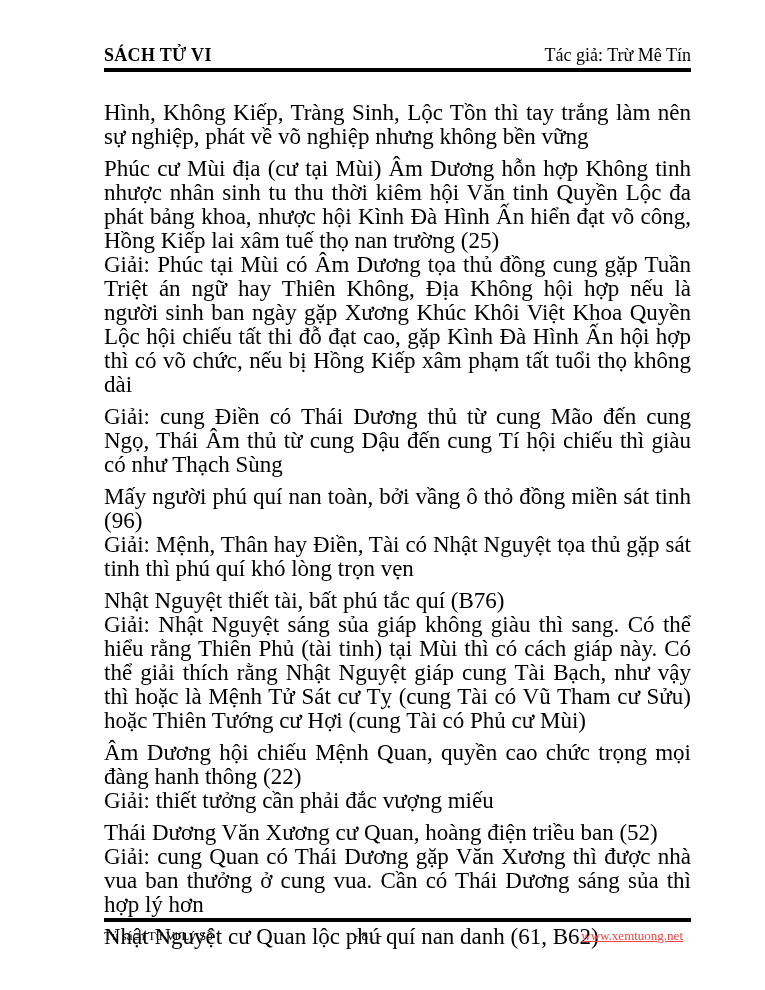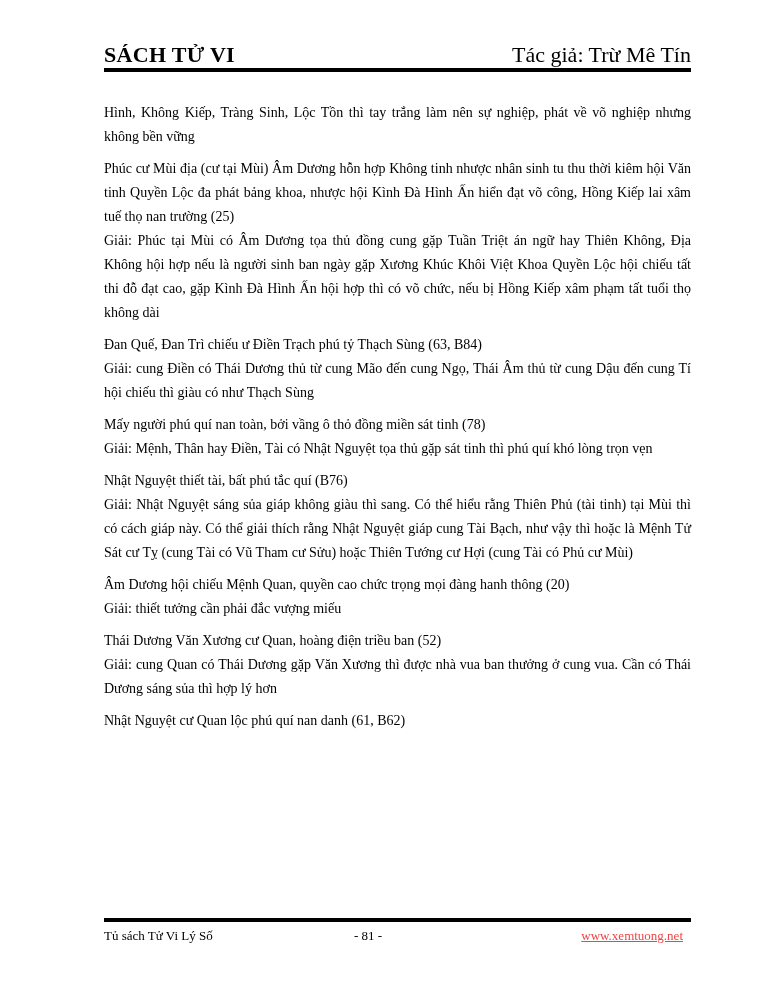--- a/index.html
+++ b/index.html
@@ -18,21 +18,21 @@
   }
   
   .header {
     position: absolute;
     left: 104px;
     width: 587px;
     top: 44px;
     display: flex;
     justify-content: space-between;
     align-items: baseline;
-    font-size: 22px;
+    font-size: 18px;
     line-height: 22px;
     padding-bottom: 2px;
   }
   .header-left {
     font-weight: bold;
     letter-spacing: 0.3px;
   }
   .header-rule {
     position: absolute;
     left: 104px;
@@ -40,21 +40,21 @@
     top: 68px;
     height: 4px;
     background: #000000;
   }
   
   .content {
     position: absolute;
     left: 104px;
     width: 587px;
     top: 101px;
-    font-size: 14px;
+    font-size: 23px;
     line-height: 24px;
     text-align: justify;
   }
   .content p { margin: 0; }
   .block { margin-top: 8px; }
   .block:first-child { margin-top: 0; }
   .giai { margin-top: 3px; }
   
   .footer-rule {
     position: absolute;
@@ -103,36 +103,35 @@
     <div class="block">
       <p class="quote">Hình, Không Kiếp, Tràng Sinh, Lộc Tồn thì tay trắng làm nên sự nghiệp, phát về võ nghiệp nhưng không bền vững</p>
     </div>
 
     <div class="block">
       <p class="quote">Phúc cư Mùi địa (cư tại Mùi) Âm Dương hỗn hợp Không tinh nhược nhân sinh tu thu thời kiêm hội Văn tinh Quyền Lộc đa phát bảng khoa, nhược hội Kình Đà Hình Ấn hiển đạt võ công, Hồng Kiếp lai xâm tuế thọ nan trường  (25)</p>
       <p class="giai">Giải: Phúc tại Mùi có Âm Dương tọa thủ đồng cung gặp Tuần Triệt án ngữ hay Thiên Không, Địa Không hội hợp nếu là người sinh ban ngày gặp Xương Khúc Khôi Việt Khoa Quyền Lộc hội chiếu tất thi đỗ đạt cao, gặp Kình Đà Hình Ấn hội hợp thì có võ chức, nếu bị Hồng Kiếp xâm phạm tất tuổi thọ không dài</p>
     </div>
 
     <div class="block">
-      <p class="quote">Đan Quế, Đan Trì chiếu ư Điền Trạch phú tỷ Thạch Sùng  (63, B84)</p>
       <p class="giai">Giải: cung Điền có Thái Dương thủ từ cung Mão đến cung Ngọ, Thái Âm thủ từ cung Dậu đến cung Tí hội chiếu thì giàu có như Thạch Sùng</p>
     </div>
 
     <div class="block">
-      <p class="quote">Mấy người phú quí nan toàn, bởi vầng ô thỏ đồng miền sát tinh  (78)</p>
+      <p class="quote">Mấy người phú quí nan toàn, bởi vầng ô thỏ đồng miền sát tinh  (96)</p>
       <p class="giai">Giải: Mệnh, Thân hay Điền, Tài có Nhật Nguyệt tọa thủ gặp sát tinh thì phú quí khó lòng trọn vẹn</p>
     </div>
 
     <div class="block">
       <p class="quote">Nhật Nguyệt thiết tài, bất phú tắc quí  (B76)</p>
       <p class="giai">Giải: Nhật Nguyệt sáng sủa giáp không giàu thì sang. Có thể hiểu rằng Thiên Phủ (tài tinh) tại Mùi thì có cách giáp này. Có thể giải thích rằng Nhật Nguyệt giáp cung Tài Bạch, như vậy thì hoặc là Mệnh Tử Sát cư Tỵ  (cung Tài có Vũ Tham cư Sửu) hoặc Thiên Tướng cư Hợi (cung Tài có Phủ cư Mùi)</p>
     </div>
 
     <div class="block">
-      <p class="quote">Âm Dương hội chiếu Mệnh Quan, quyền cao chức trọng mọi đàng hanh thông (20)</p>
+      <p class="quote">Âm Dương hội chiếu Mệnh Quan, quyền cao chức trọng mọi đàng hanh thông (22)</p>
       <p class="giai">Giải: thiết tưởng cần phải đắc vượng miếu</p>
     </div>
 
     <div class="block">
       <p class="quote">Thái Dương Văn Xương cư Quan, hoàng điện triều ban  (52)</p>
       <p class="giai">Giải: cung Quan có Thái Dương gặp Văn Xương thì được nhà vua ban thưởng ở cung vua. Cần có Thái Dương sáng sủa thì hợp lý hơn</p>
     </div>
 
     <div class="block">
       <p class="quote">Nhật Nguyệt cư Quan lộc phú quí nan danh (61, B62)</p>

